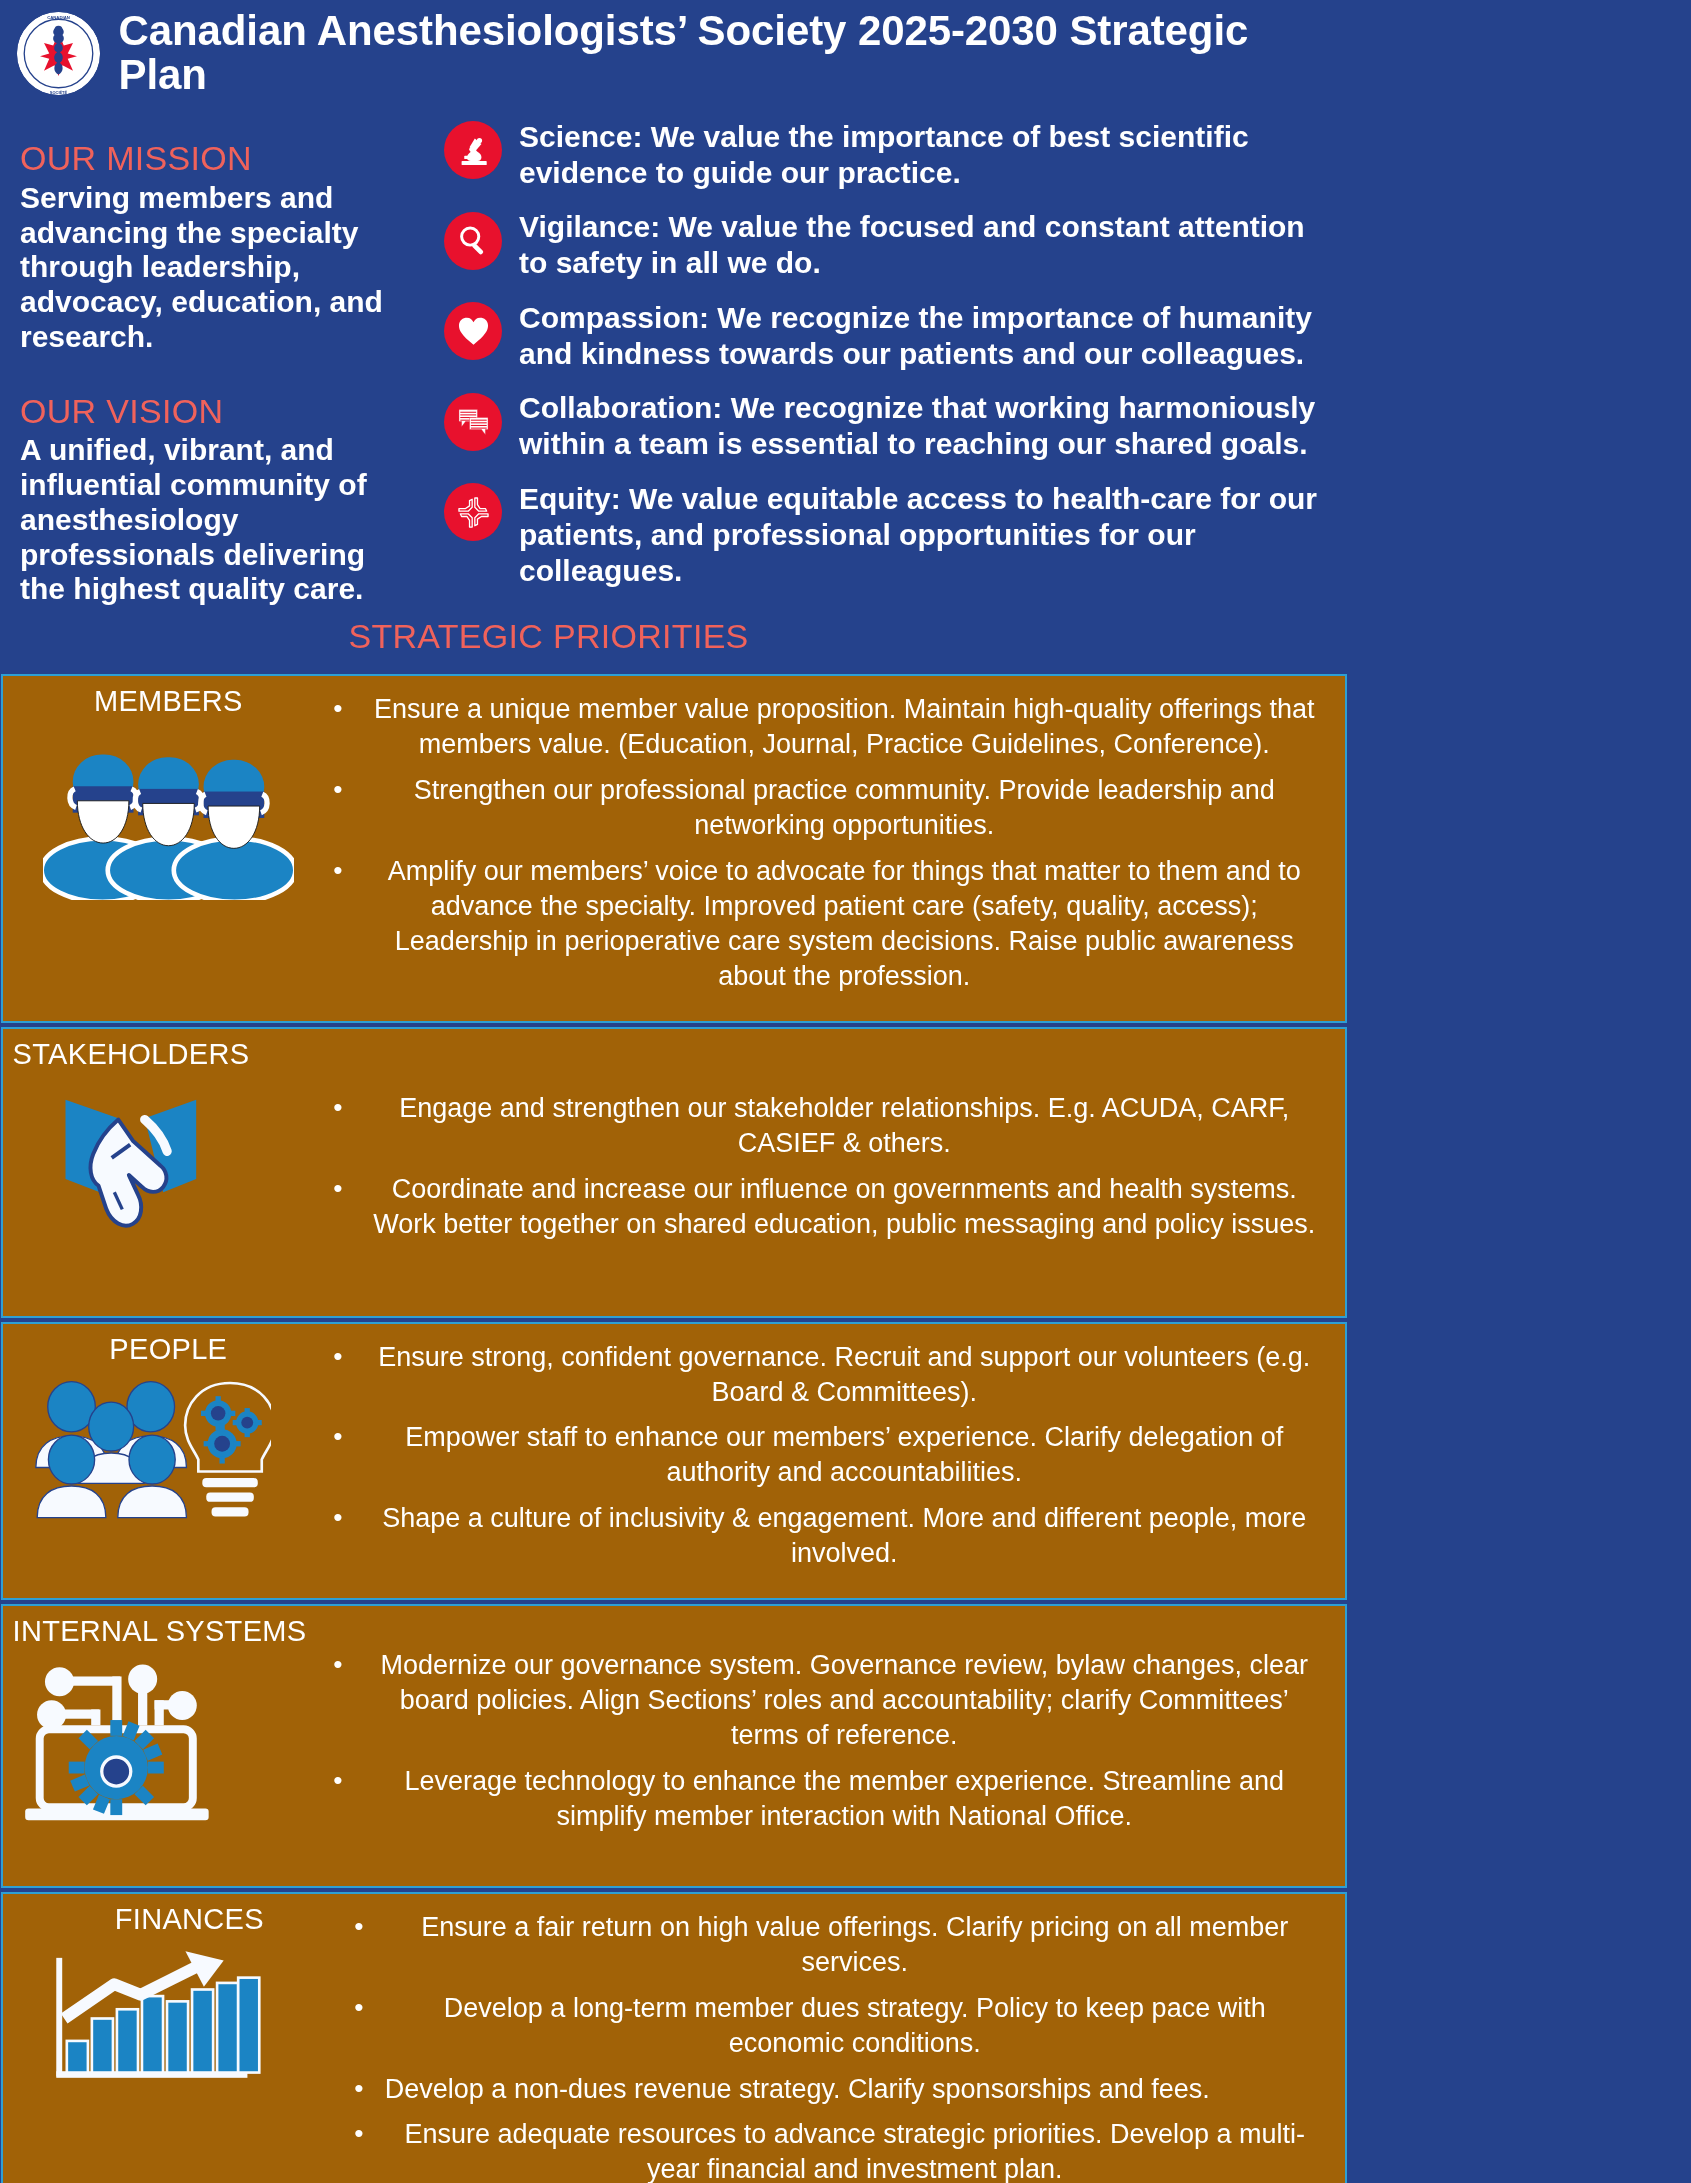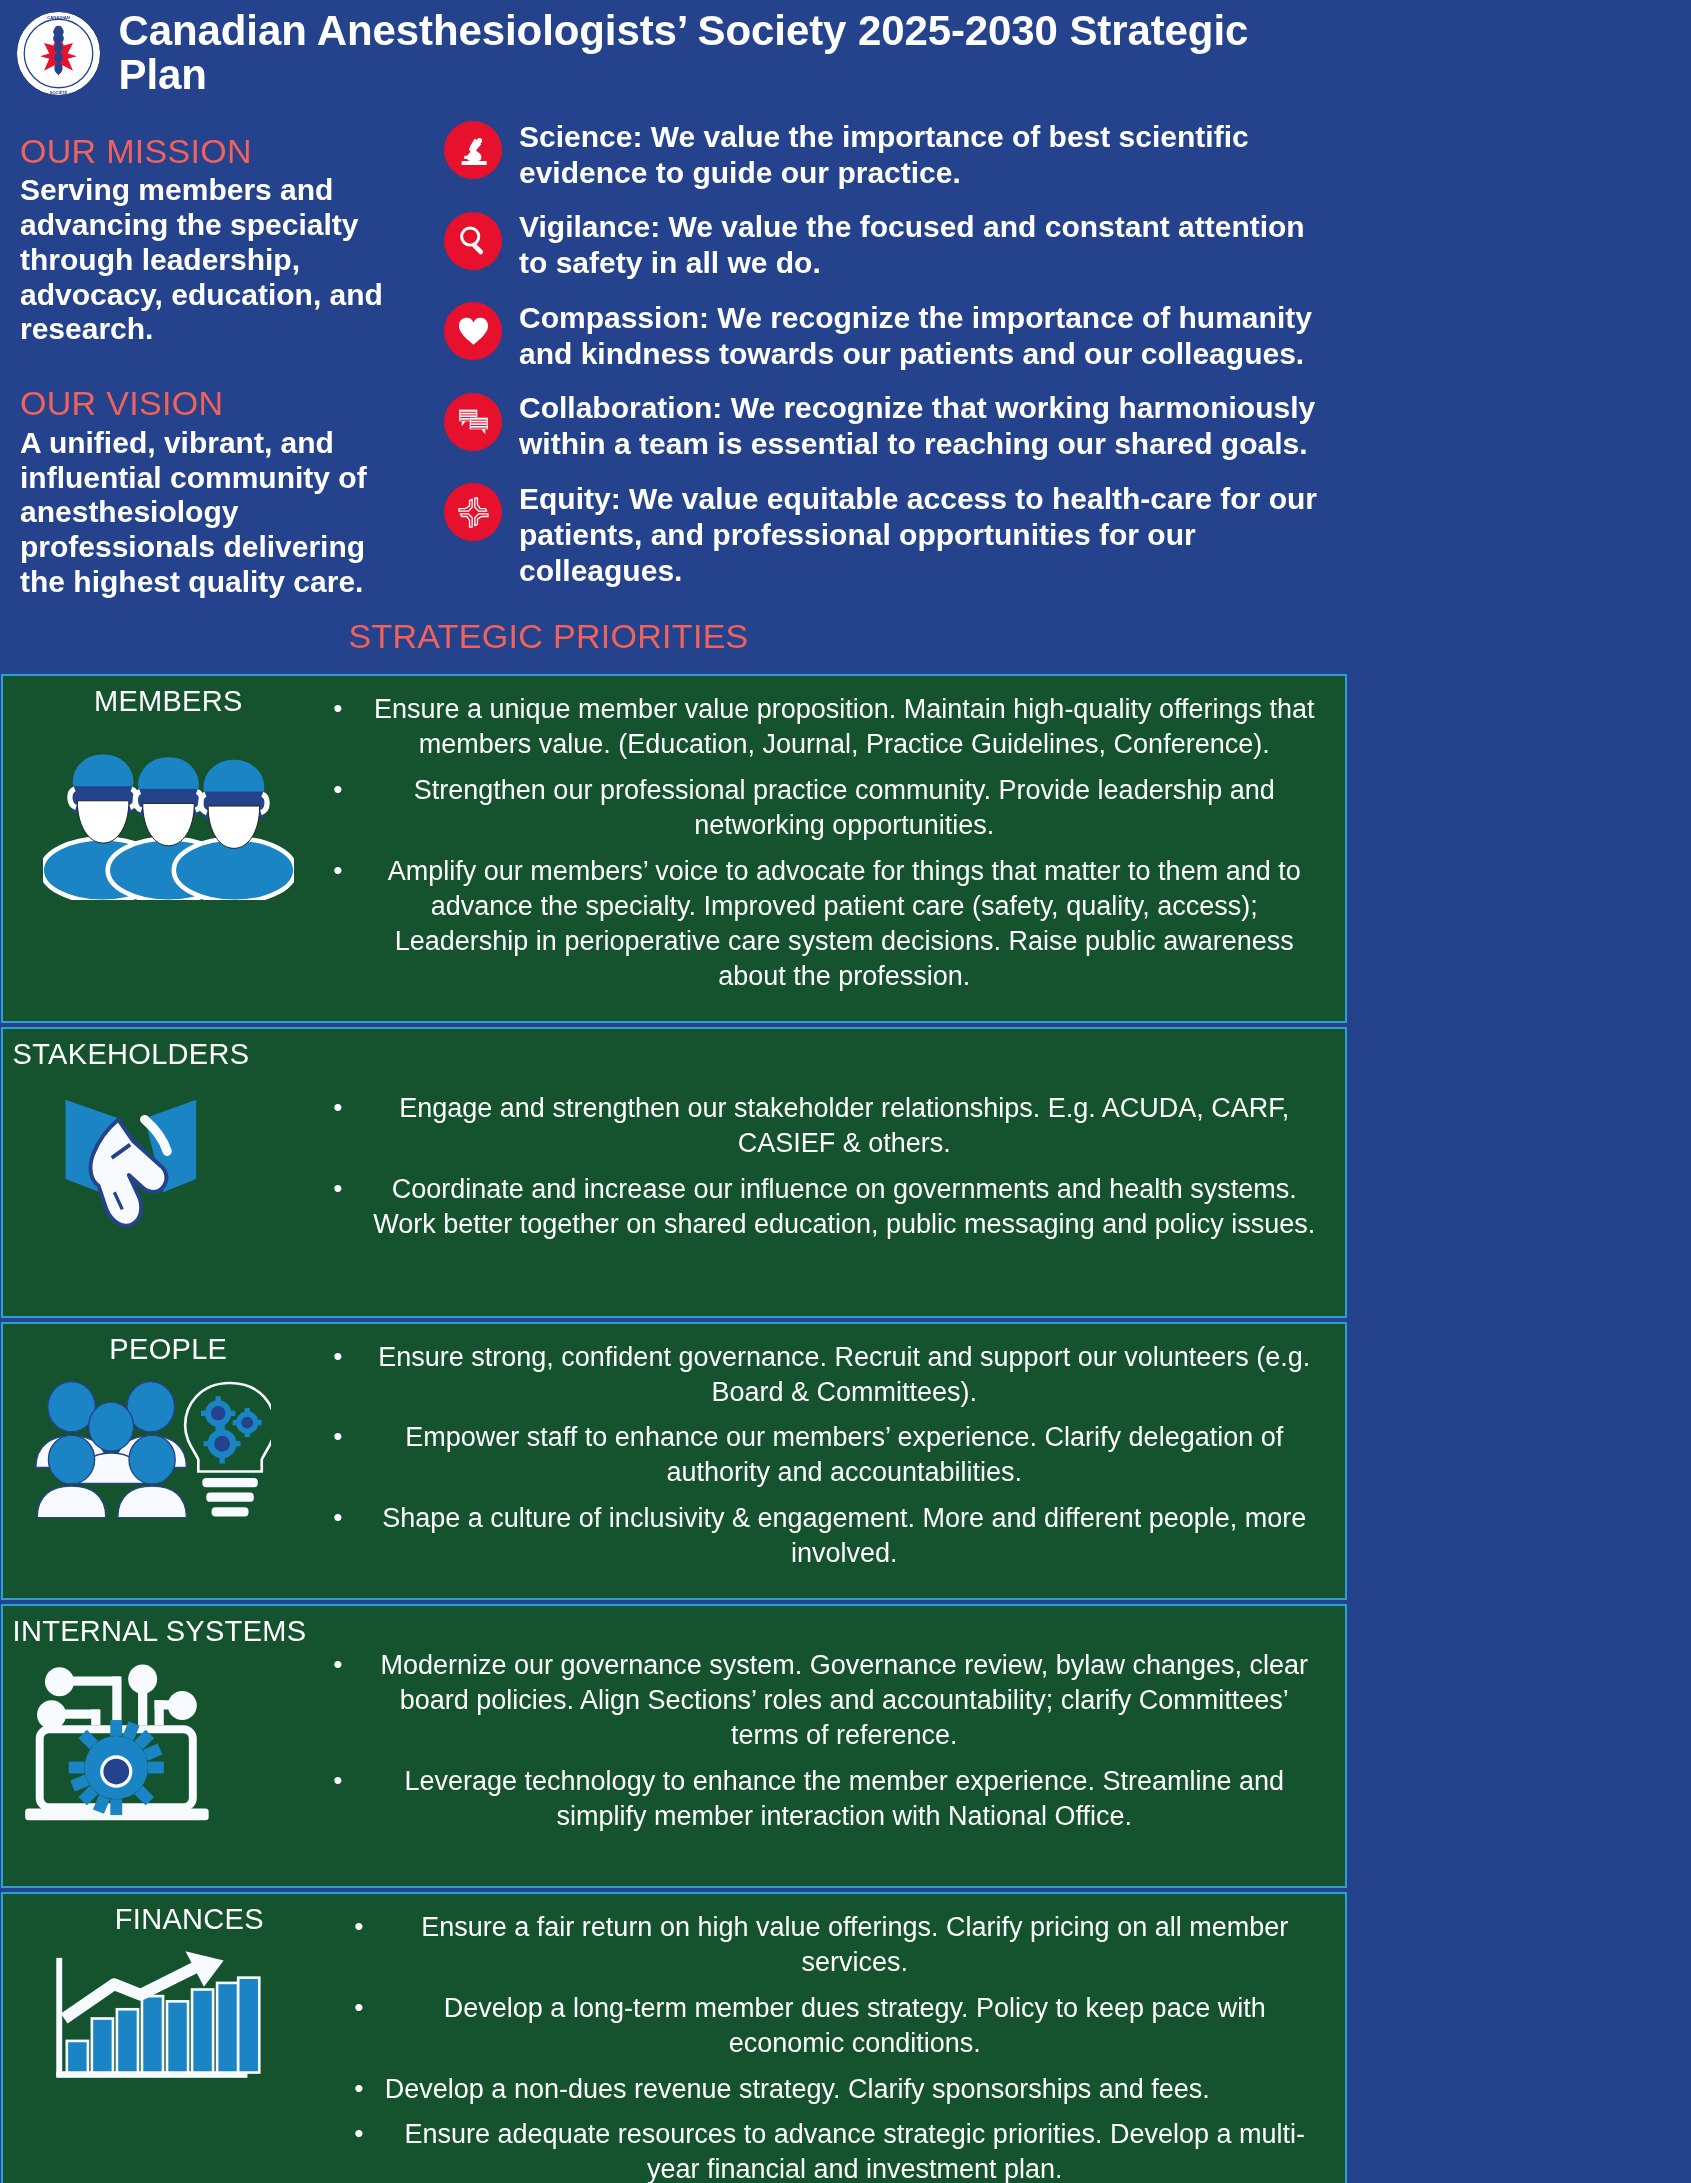--- a/index.html
+++ b/index.html
@@ -34,21 +34,21 @@
     color: #FFFFFF;
     font-size: 42px;
     font-weight: bold;
     letter-spacing: -0.1px;
     line-height: 1.05;
   }
 
   
   .top-area {
     display: flex;
-    align-items: center;
+    align-items: flex-end;
     padding: 0 28px 0 0;
   }
 
   .col-left {
     width: 423px;
     flex: 0 0 423px;
     padding: 14.5px 26.4px 0 20px;
   }
   .sec-head {
     color: #F0625B;
@@ -109,21 +109,21 @@
     font-size: 34px;
     text-align: center;
     letter-spacing: 0.3px;
     padding: 9.3px 0 18.5px 0;
     padding-right: 251px;
   }
 
   
   .prio-section {
     border: 2.6px solid #2E9FD4;
-    background: #14532d;
+    background: #a16207;
     display: flex;
     align-items: stretch;
     margin: 0 1.3px 4px 1.3px;
     position: relative;
   }
   .prio-left {
     width: 330px;
     flex: 0 0 330px;
     position: relative;
     padding: 9.3px 0 9.3px 0;

